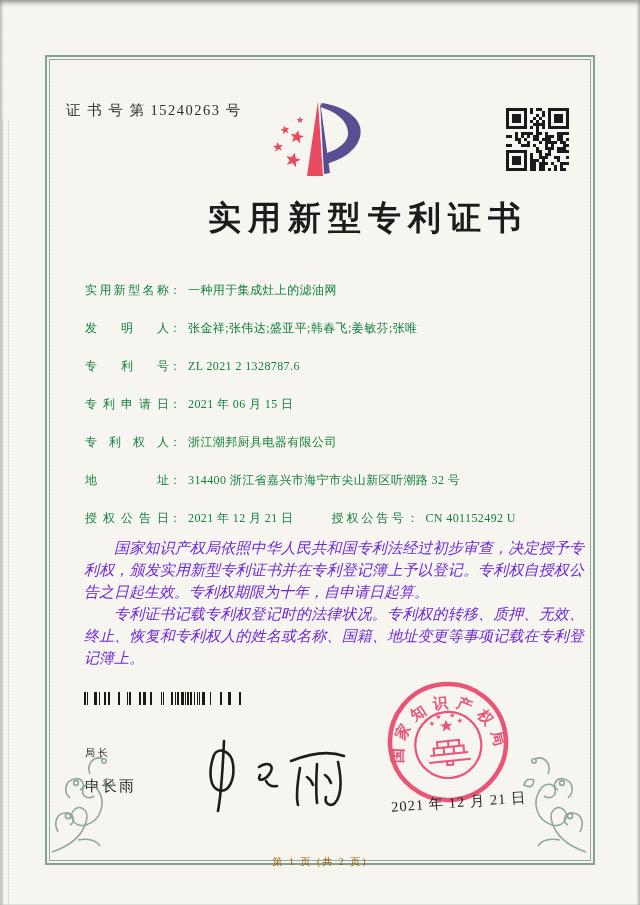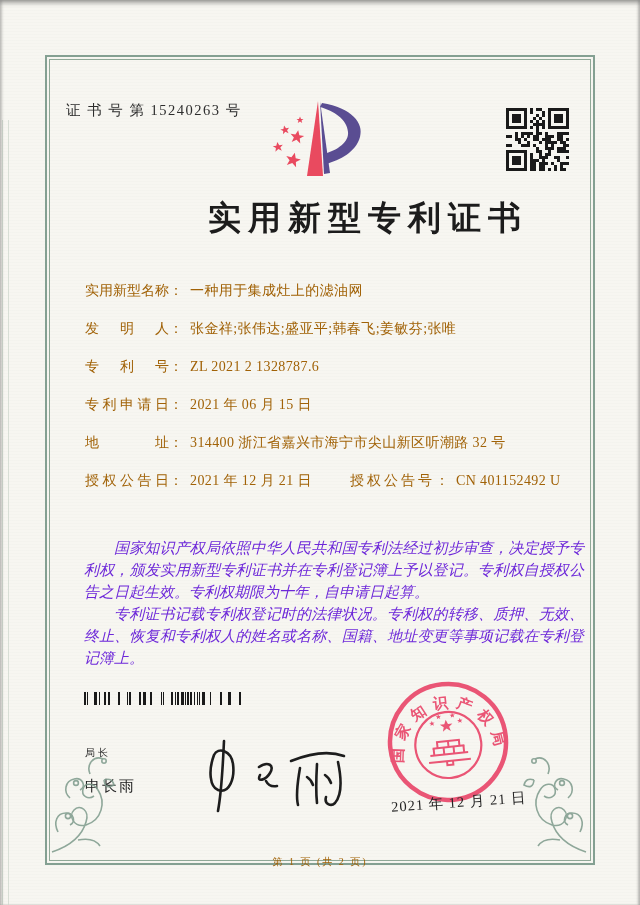--- a/index.html
+++ b/index.html
@@ -16,21 +16,21 @@
   .edge-left{position:absolute;left:2px;top:120px;bottom:0;width:5px;border-left:1px solid #b7c2b8;border-right:1px solid #cdd6cc;opacity:.7;}
   
   .frame{position:absolute;left:45px;top:55px;width:546px;height:806px;border:2px solid #84a092;}
   .frame-inner{position:absolute;inset:2px;border:1px solid #8fa897;}
   
   .cert-no{position:absolute;left:66px;top:101px;font-size:14.5px;letter-spacing:1.5px;color:#2d2d2d;}
   .logo{position:absolute;left:262px;top:90px;}
   .qr{position:absolute;left:506px;top:108px;}
   .title{position:absolute;left:0;top:196px;width:640px;text-align:center;font-size:33px;font-weight:bold;letter-spacing:7px;color:#1c1c1c;margin:0;padding-left:48px;}
   
-  .fields{position:absolute;left:85px;top:281px;right:64px;font-size:14px;color:#a16207;}
+  .fields{position:absolute;left:85px;top:281px;right:64px;font-size:12px;color:#15803d;}
   .frow{height:19px;line-height:19px;margin-bottom:19px;white-space:nowrap;}
   .flabel{display:inline-block;width:84px;text-align:justify;text-align-last:justify;vertical-align:top;}
   .fcolon{display:inline-block;vertical-align:top;}
   .fvalue{margin-left:7px;letter-spacing:.4px;}
   .flabel2{margin-left:38px;letter-spacing:3px;}
   
   .paras{position:absolute;left:84px;top:537px;width:500px;font-size:15px;line-height:22px;color:#6d28d9;font-style:italic;text-align:justify;}
   .paras p{margin:0;text-indent:2em;}
   
   .barcode{position:absolute;left:84px;top:692px;}
@@ -233,20 +233,23 @@
   <div class="frow">
     <span class="flabel">发明人</span><span class="fcolon">：</span><span class="fvalue">张金祥;张伟达;盛亚平;韩春飞;姜敏芬;张唯</span>
   </div>
   <div class="frow">
     <span class="flabel">专利号</span><span class="fcolon">：</span><span class="fvalue">ZL 2021 2 1328787.6</span>
   </div>
   <div class="frow">
     <span class="flabel">专利申请日</span><span class="fcolon">：</span><span class="fvalue">2021 年 06 月 15 日</span>
   </div>
   <div class="frow">
+    <span class="flabel">专利权人</span><span class="fcolon">：</span><span class="fvalue">浙江潮邦厨具电器有限公司</span>
+  </div>
+  <div class="frow">
     <span class="flabel">地址</span><span class="fcolon">：</span><span class="fvalue">314400 浙江省嘉兴市海宁市尖山新区听潮路 32 号</span>
   </div>
   <div class="frow">
     <span class="flabel">授权公告日</span><span class="fcolon">：</span><span class="fvalue">2021 年 12 月 21 日</span><span class="flabel2">授权公告号</span><span class="fcolon">：</span><span class="fvalue">CN 401152492 U</span>
   </div>
 </div>
 
 <div class="paras">
   <p>国家知识产权局依照中华人民共和国专利法经过初步审查，决定授予专利权，颁发实用新型专利证书并在专利登记簿上予以登记。专利权自授权公告之日起生效。专利权期限为十年，自申请日起算。</p>
   <p>专利证书记载专利权登记时的法律状况。专利权的转移、质押、无效、终止、恢复和专利权人的姓名或名称、国籍、地址变更等事项记载在专利登记簿上。</p>

